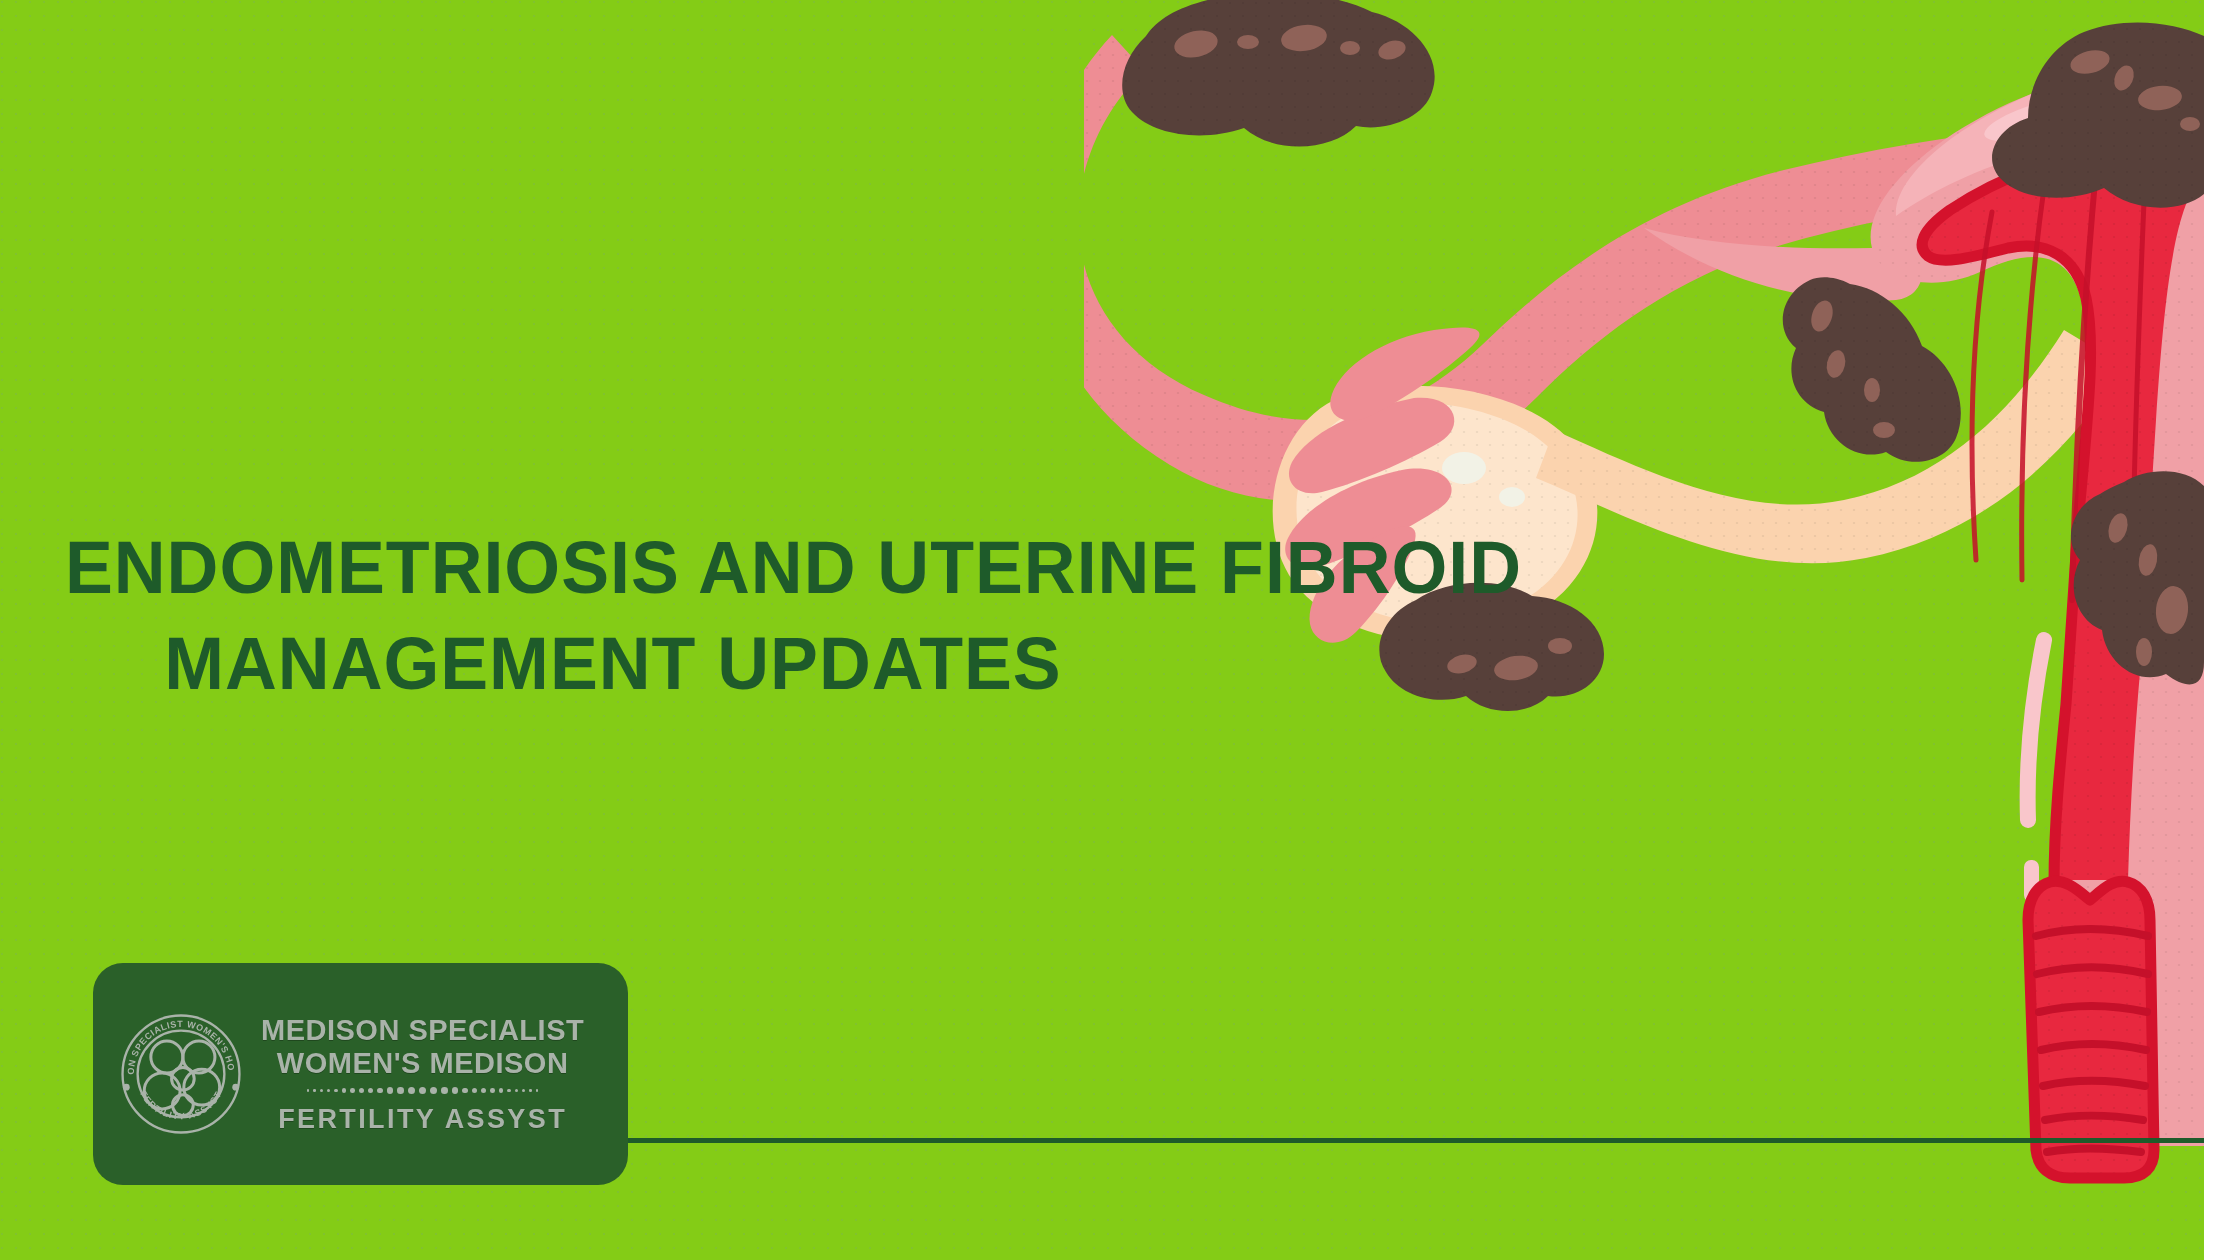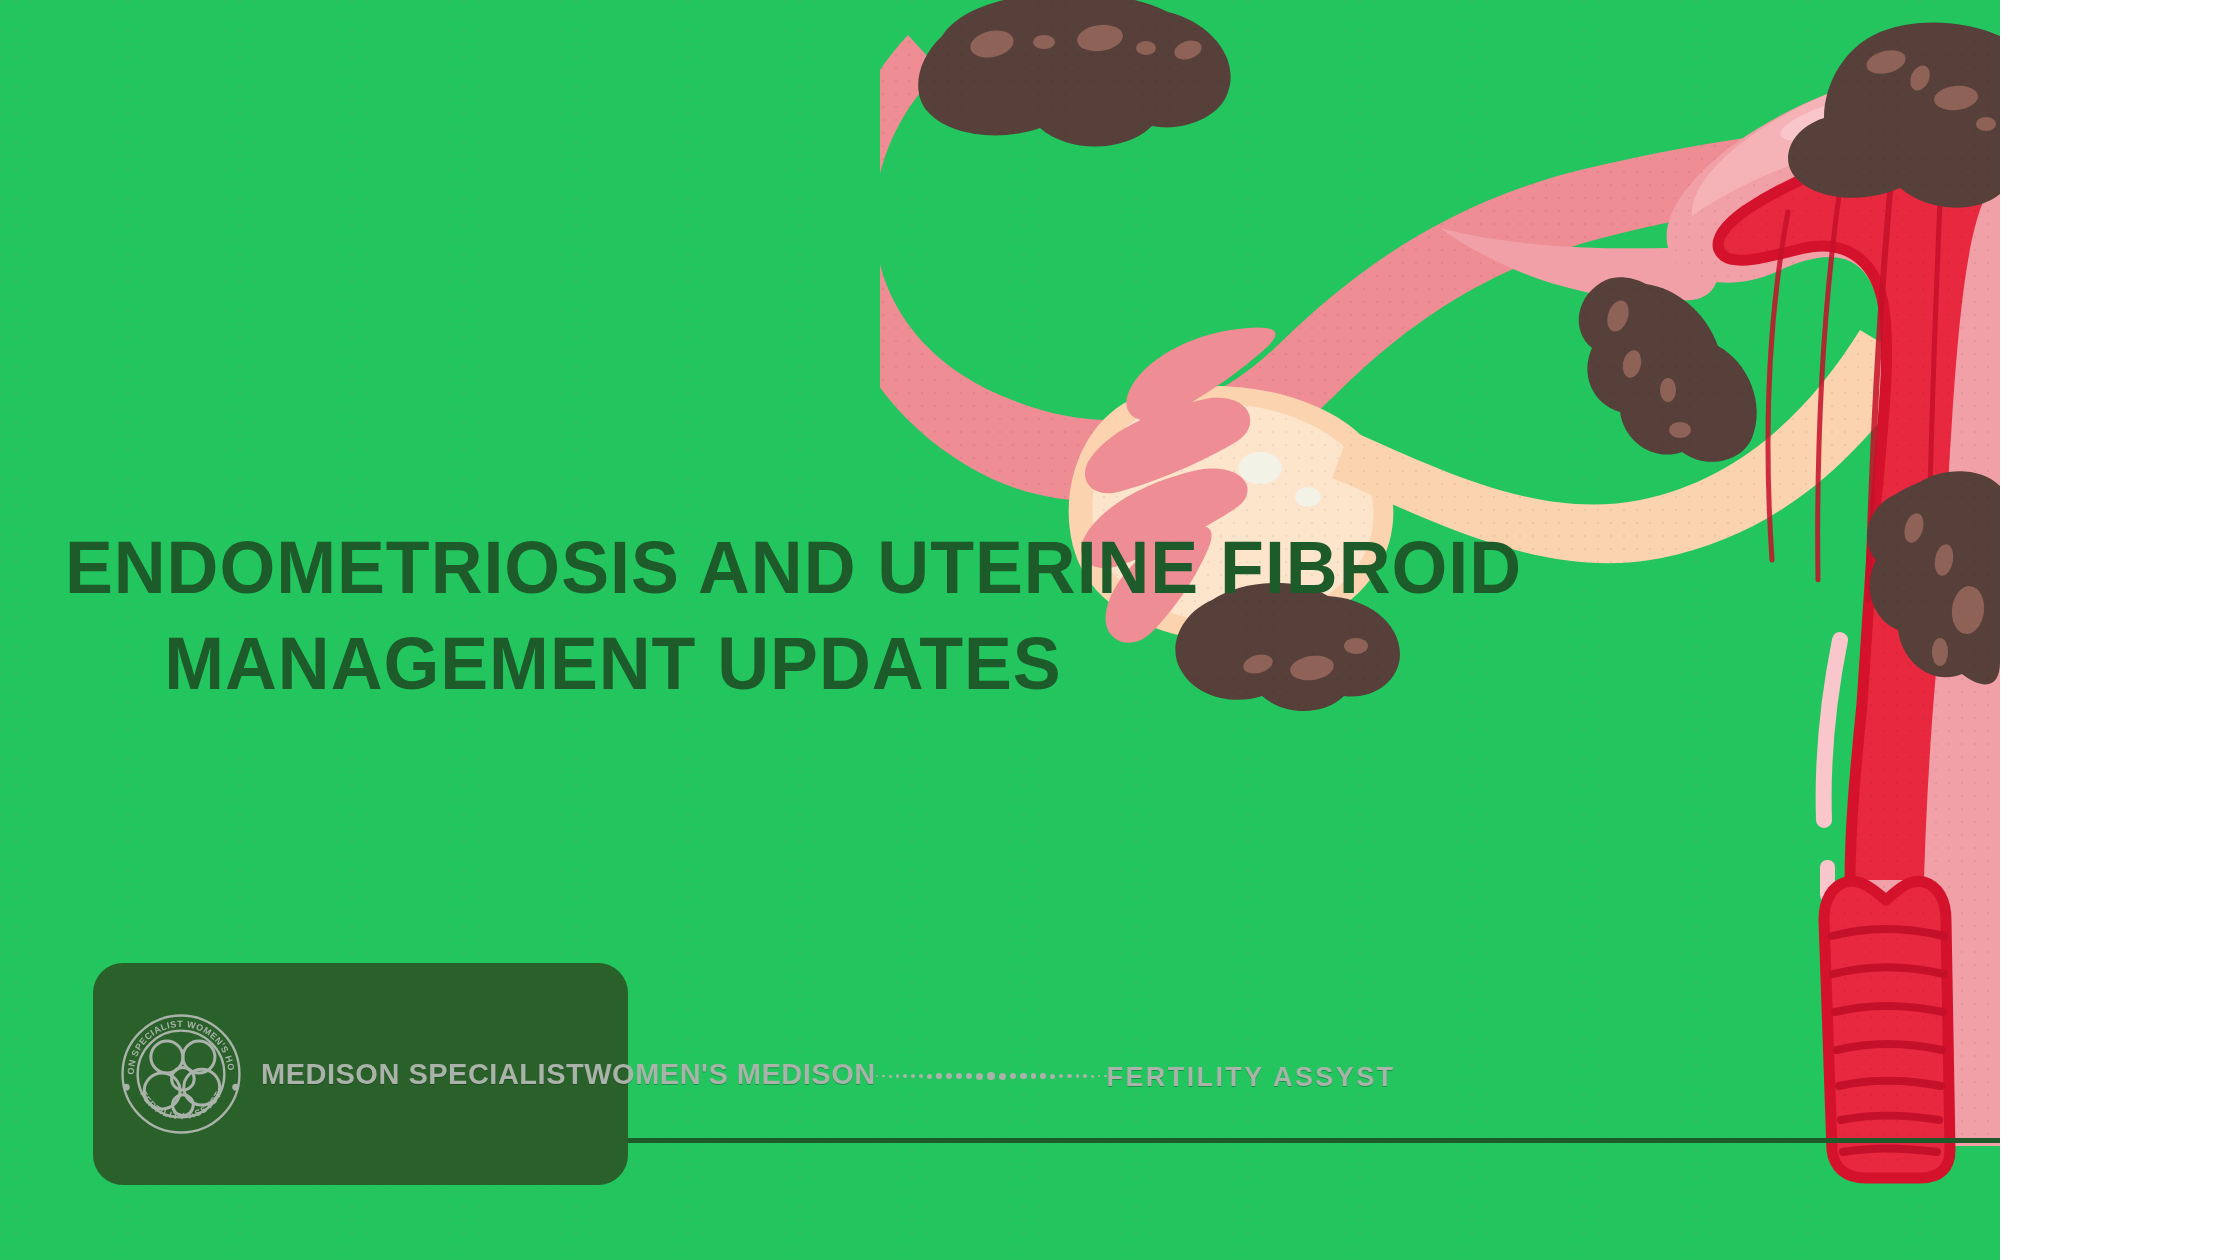--- a/index.html
+++ b/index.html
@@ -3,24 +3,24 @@
 <meta charset="utf-8">
 <style>
   html, body {
     margin: 0;
     padding: 0;
     background: #ffffff;
   }
 
   #stage {
     position: relative;
-    width: 2000px;
+    width: 2204px;
     height: 1260px;
     overflow: hidden;
-    background: #22c55e;
+    background: #84cc16;
     font-family: "Liberation Sans", sans-serif;
   }
 
   
   #bg-texture {
     position: absolute;
     inset: 0;
     background-image:
       radial-gradient(circle at 2px 2px, rgba(120,170,110,0.28) 1.1px, transparent 1.3px);
     background-size: 14px 14px;
@@ -92,21 +92,21 @@
     width: 132px;
     height: 132px;
     flex: 0 0 132px;
   }
   #logo-emblem svg { display: block; width: 100%; height: 100%; }
 
   #logo-wordmark {
     margin-left: 14px;
     color: #a9b3a9;
     display: flex;
-    flex-direction: row;
+    flex-direction: column;
     align-items: center;
   }
   .wm-line {
     font-family: "Liberation Sans", sans-serif;
     font-weight: bold;
     font-size: 29px;
     line-height: 33px;
     letter-spacing: 0.5px;
     color: #a9b3a9;
     white-space: nowrap;

